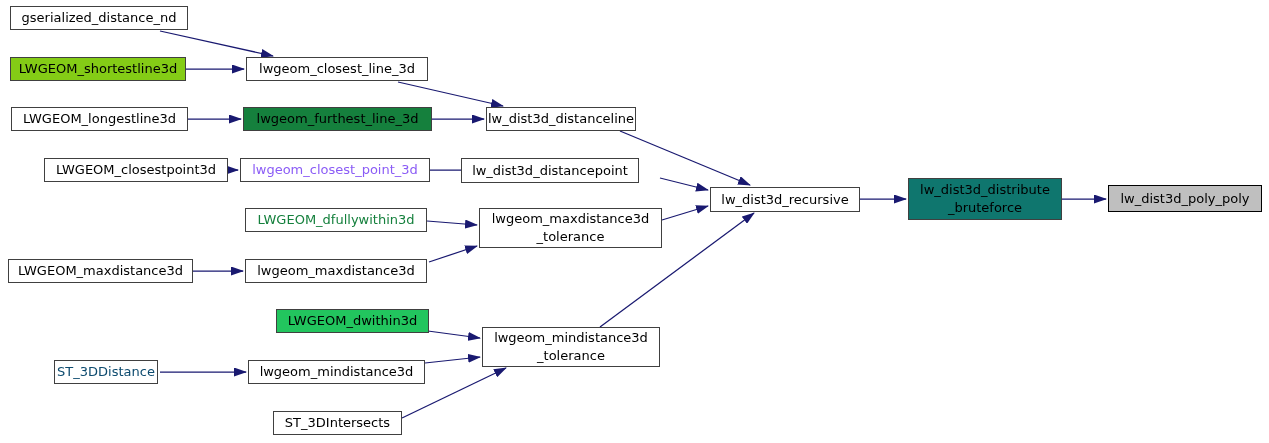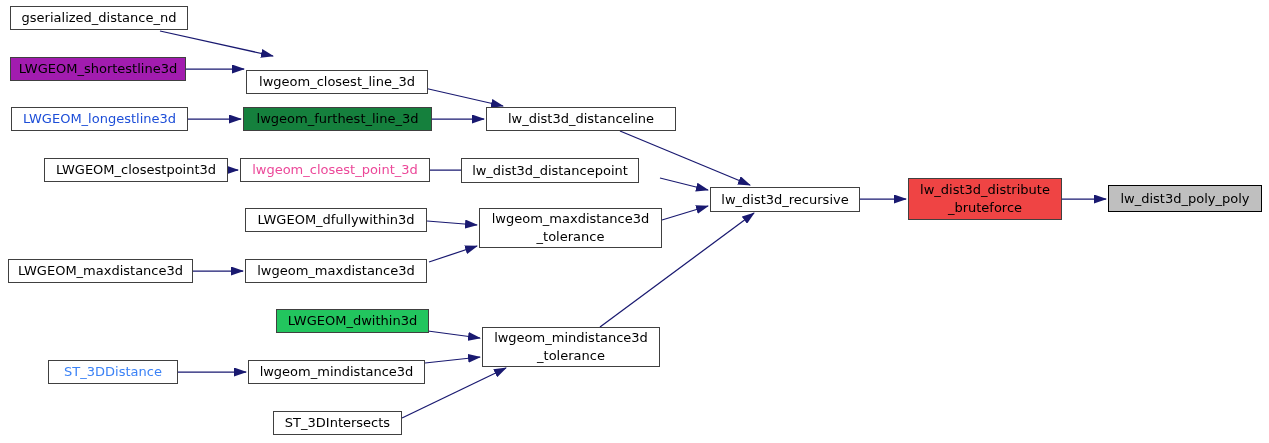--- a/index.html
+++ b/index.html
@@ -70,77 +70,77 @@
       <line x1="425" y1="363" x2="480" y2="357" class="edge-line" stroke="#191970" marker-end="url(#arrowhead)"></line>
       <line x1="402" y1="418" x2="506" y2="368" class="edge-line" stroke="#191970" marker-end="url(#arrowhead)"></line>
       <line x1="160" y1="372" x2="246" y2="372" class="edge-line" stroke="#191970" marker-end="url(#arrowhead)"></line>
       <line x1="860" y1="199" x2="906" y2="199" class="edge-line" stroke="#191970" marker-end="url(#arrowhead)"></line>
       <line x1="1062" y1="199" x2="1106" y2="199" class="edge-line" stroke="#191970" marker-end="url(#arrowhead)"></line>
     </svg>
   <div id="node-layer">
       <div class="node" style="left: 10px; top: 6px; width: 178px; height: 24px; background: rgb(255, 255, 255); border: 1px solid rgb(64, 64, 64); color: rgb(0, 0, 0);">
         <div class="node-line">gserialized_distance_nd</div>
       </div>
-      <div class="node" style="left: 10px; top: 57px; width: 176px; height: 24px; background: #a21caf; border: 1px solid rgb(64, 64, 64); color: rgb(0, 0, 0); text-align: center;">
+      <div class="node" style="left: 10px; top: 57px; width: 176px; height: 24px; background: #84cc16; border: 1px solid rgb(64, 64, 64); color: rgb(0, 0, 0); text-align: center;">
         <div class="node-line">LWGEOM_shortestline3d</div>
       </div>
-      <div class="node" style="left: 11px; top: 107px; width: 177px; height: 24px; background: rgb(255, 255, 255); border: 1px solid rgb(64, 64, 64); color: #1d4ed8;">
+      <div class="node" style="left: 11px; top: 107px; width: 177px; height: 24px; background: rgb(255, 255, 255); border: 1px solid rgb(64, 64, 64); color: #000000;">
         <div class="node-line">LWGEOM_longestline3d</div>
       </div>
       <div class="node" style="left: 8px; top: 158px; width: 184px; height: 24px; background: rgb(255, 255, 255); border: 1px solid rgb(64, 64, 64); color: rgb(0, 0, 0); margin-left: 36px;">
         <div class="node-line">LWGEOM_closestpoint3d</div>
       </div>
-      <div class="node" style="left: 245px; top: 208px; width: 182px; height: 24px; background: rgb(255, 255, 255); border: 1px solid rgb(64, 64, 64); color: #000000;">
+      <div class="node" style="left: 245px; top: 208px; width: 182px; height: 24px; background: rgb(255, 255, 255); border: 1px solid rgb(64, 64, 64); color: #15803d;">
         <div class="node-line">LWGEOM_dfullywithin3d</div>
       </div>
       <div class="node" style="left: 8px; top: 259px; width: 185px; height: 24px; background: rgb(255, 255, 255); border: 1px solid rgb(64, 64, 64); color: rgb(0, 0, 0);">
         <div class="node-line">LWGEOM_maxdistance3d</div>
       </div>
       <div class="node" style="left: 276px; top: 309px; width: 153px; height: 24px; background: #22c55e; border: 1px solid rgb(64, 64, 64); color: rgb(0, 0, 0);">
         <div class="node-line">LWGEOM_dwithin3d</div>
       </div>
-      <div class="node" style="left: 48px; top: 360px; width: 130px; height: 24px; background: rgb(255, 255, 255); border: 1px solid rgb(64, 64, 64); color: #3b82f6;">
+      <div class="node" style="left: 54px; top: 360px; width: 104px; height: 24px; background: rgb(255, 255, 255); border: 1px solid rgb(64, 64, 64); color: #0c4a6e;">
         <div class="node-line">ST_3DDistance</div>
       </div>
       <div class="node" style="left: 273px; top: 411px; width: 129px; height: 24px; background: rgb(255, 255, 255); border: 1px solid rgb(64, 64, 64); color: rgb(0, 0, 0); text-align: center;">
         <div class="node-line">ST_3DIntersects</div>
       </div>
-      <div class="node" style="left: 246px; top: 57px; width: 182px; height: 24px; background: rgb(255, 255, 255); border: 1px solid rgb(64, 64, 64); color: rgb(0, 0, 0); margin-top: 13px;">
+      <div class="node" style="left: 246px; top: 57px; width: 182px; height: 24px; background: rgb(255, 255, 255); border: 1px solid rgb(64, 64, 64); color: rgb(0, 0, 0);">
         <div class="node-line">lwgeom_closest_line_3d</div>
       </div>
       <div class="node" style="left: 243px; top: 107px; width: 189px; height: 24px; background: #15803d; border: 1px solid rgb(64, 64, 64); color: rgb(0, 0, 0);">
         <div class="node-line">lwgeom_furthest_line_3d</div>
       </div>
-      <div class="node" style="left: 240px; top: 158px; width: 190px; height: 24px; background: rgb(255, 255, 255); border: 1px solid rgb(64, 64, 64); color: #ec4899;">
+      <div class="node" style="left: 240px; top: 158px; width: 190px; height: 24px; background: rgb(255, 255, 255); border: 1px solid rgb(64, 64, 64); color: #8b5cf6;">
         <div class="node-line">lwgeom_closest_point_3d</div>
       </div>
       <div class="node" style="left: 245px; top: 259px; width: 182px; height: 24px; background: rgb(255, 255, 255); border: 1px solid rgb(64, 64, 64); color: rgb(0, 0, 0);">
         <div class="node-line">lwgeom_maxdistance3d</div>
       </div>
       <div class="node" style="left: 248px; top: 360px; width: 177px; height: 24px; background: rgb(255, 255, 255); border: 1px solid rgb(64, 64, 64); color: rgb(0, 0, 0);">
         <div class="node-line">lwgeom_mindistance3d</div>
       </div>
-      <div class="node" style="left: 486px; top: 107px; width: 190px; height: 24px; background: rgb(255, 255, 255); border: 1px solid rgb(64, 64, 64); color: rgb(0, 0, 0);">
+      <div class="node" style="left: 486px; top: 107px; width: 150px; height: 24px; background: rgb(255, 255, 255); border: 1px solid rgb(64, 64, 64); color: rgb(0, 0, 0);">
         <div class="node-line">lw_dist3d_distanceline</div>
       </div>
       <div class="node" style="left: 461px; top: 158px; width: 178px; height: 25px; background: rgb(255, 255, 255); border: 1px solid rgb(64, 64, 64); color: rgb(0, 0, 0);">
         <div class="node-line">lw_dist3d_distancepoint</div>
       </div>
       <div class="node" style="left: 479px; top: 208px; width: 183px; height: 40px; background: rgb(255, 255, 255); border: 1px solid rgb(64, 64, 64); color: rgb(0, 0, 0);">
         <div class="node-line">lwgeom_maxdistance3d</div>
         <div class="node-line">_tolerance</div>
       </div>
       <div class="node" style="left: 482px; top: 327px; width: 178px; height: 40px; background: rgb(255, 255, 255); border: 1px solid rgb(64, 64, 64); color: rgb(0, 0, 0);">
         <div class="node-line">lwgeom_mindistance3d</div>
         <div class="node-line">_tolerance</div>
       </div>
       <div class="node" style="left: 710px; top: 187px; width: 150px; height: 25px; background: rgb(255, 255, 255); border: 1px solid rgb(64, 64, 64); color: rgb(0, 0, 0); justify-content: center;">
         <div class="node-line">lw_dist3d_recursive</div>
       </div>
-      <div class="node" style="left: 908px; top: 178px; width: 154px; height: 42px; background: #ef4444; border: 1px solid rgb(64, 64, 64); color: rgb(0, 0, 0);">
+      <div class="node" style="left: 908px; top: 178px; width: 154px; height: 42px; background: #0f766e; border: 1px solid rgb(64, 64, 64); color: rgb(0, 0, 0);">
         <div class="node-line">lw_dist3d_distribute</div>
         <div class="node-line">_bruteforce</div>
       </div>
       <div class="node" style="left: 1108px; top: 185px; width: 154px; height: 27px; background: rgb(191, 191, 191); border: 1px solid rgb(0, 0, 0); color: rgb(0, 0, 0); justify-content: center;">
         <div class="node-line">lw_dist3d_poly_poly</div>
       </div>
     </div>
 </div>
 
 </body></html>

